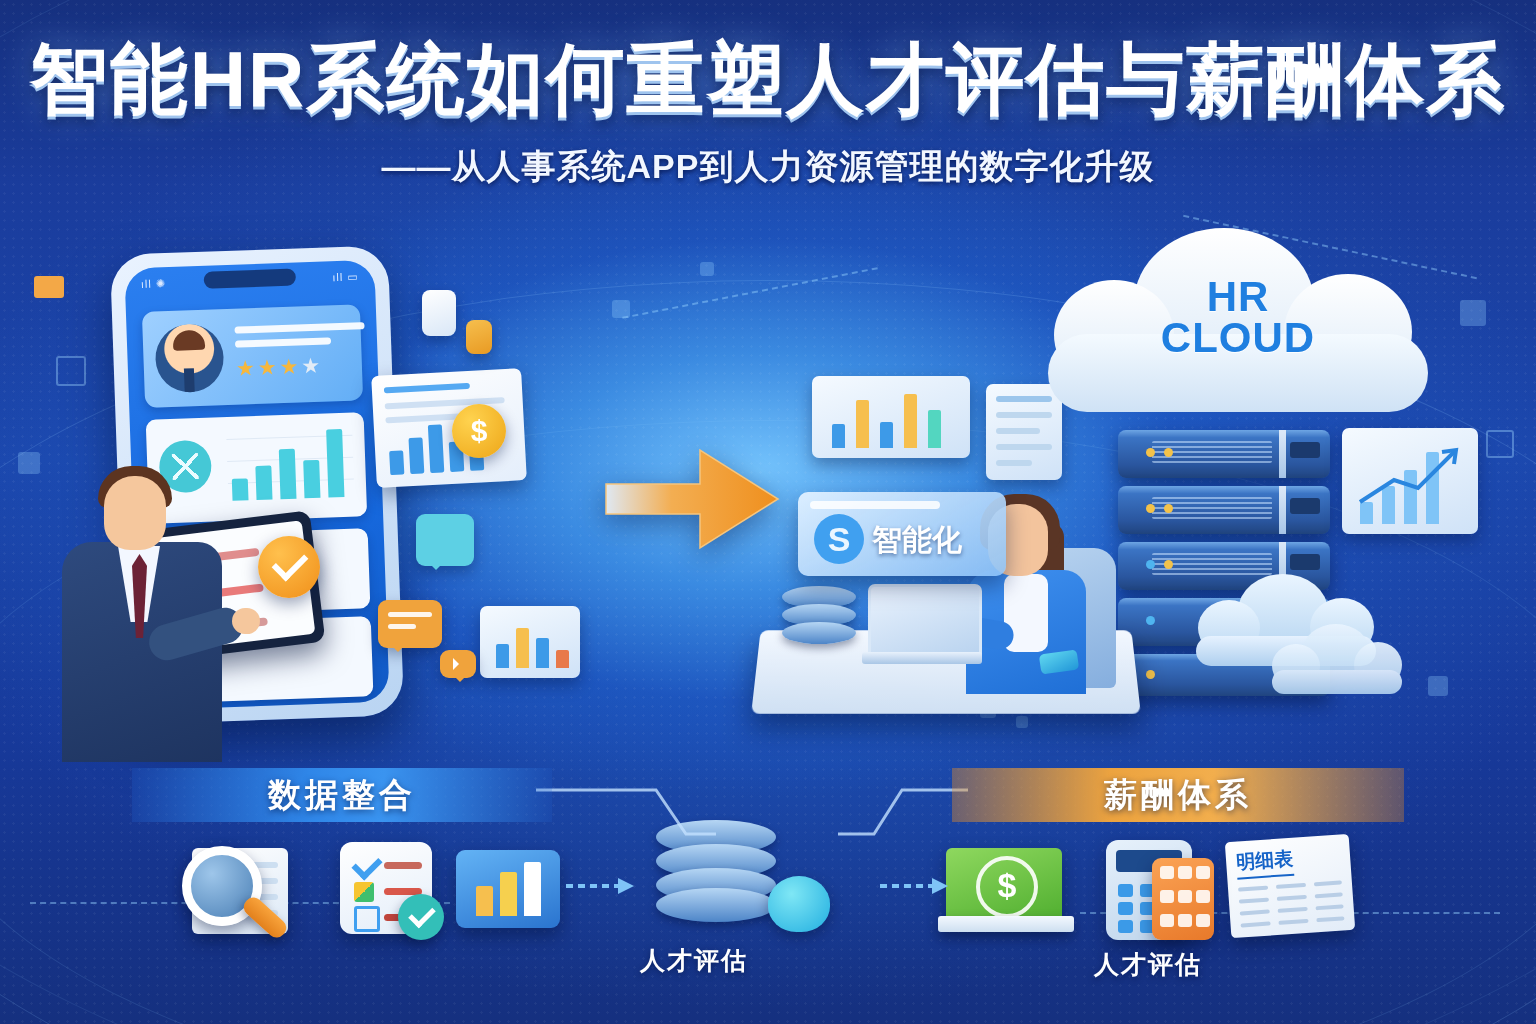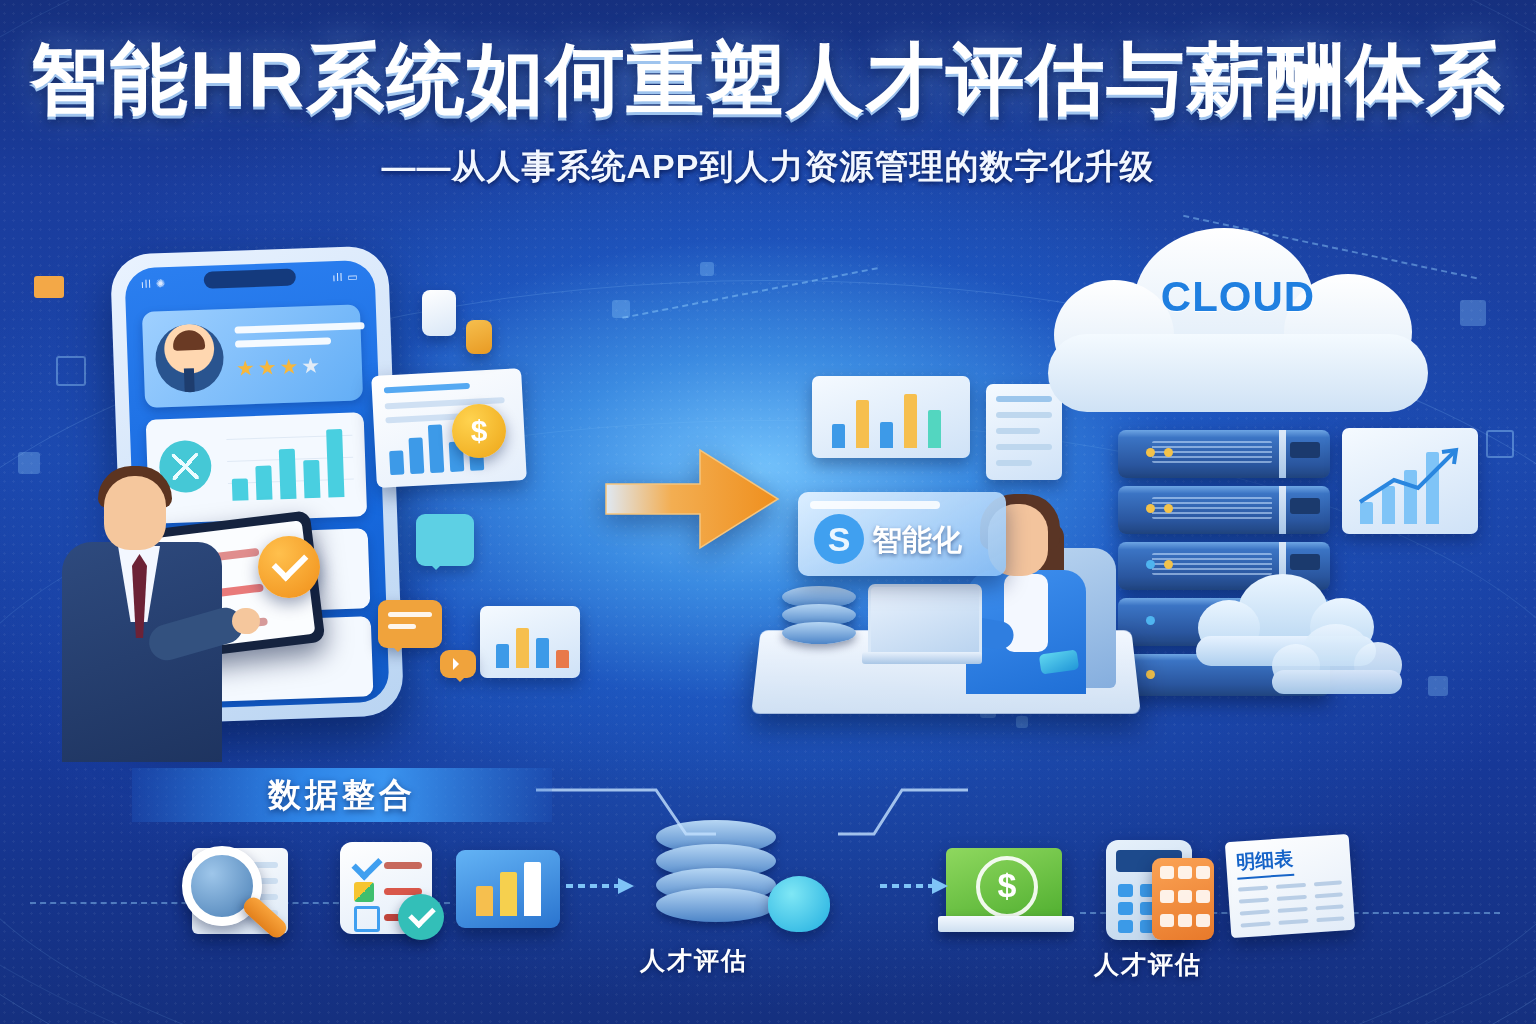--- a/index.html
+++ b/index.html
@@ -344,20 +344,21 @@
     </defs>
     <path d="M2,40 L96,40 L96,6 L174,55 L96,104 L96,70 L2,70 Z" fill="url(#ag)" stroke="#f6c57d" stroke-width="1.5"></path>
   </svg>
 
   <div class="cloud">
     <div class="c" style="left:86px;top:0;width:180px;height:150px;"></div>
     <div class="c" style="left:6px;top:52px;width:120px;height:110px;"></div>
     <div class="c" style="left:236px;top:46px;width:128px;height:116px;"></div>
     <div class="base"></div>
     <div class="cloud-text">
+      <div>HR</div>
       <div>CLOUD</div>
     </div>
   </div>
 
   <div class="rack" style="left:1118px;top:430px;width:212px;height:48px;">
     <div class="slots"></div>
     <div class="bar"></div>
     <div class="tab"></div>
     <div class="led" style="left:28px;top:18px;background:#f3c24a;"></div>
     <div class="led" style="left:46px;top:18px;background:#f3c24a;"></div>
@@ -447,20 +448,23 @@
   </div>
   <div class="small-cloud" style="left:1272px;top:624px;width:130px;height:70px;opacity:.92;">
     <div class="c" style="left:30px;top:0;width:68px;height:56px;"></div>
     <div class="c" style="left:0;top:20px;width:48px;height:44px;"></div>
     <div class="c" style="left:82px;top:18px;width:48px;height:46px;"></div>
     <div class="base" style="width:130px;height:24px;"></div>
   </div>
 
   <div class="banner banner-blue">
     <span>数据整合</span>
+  </div>
+  <div class="banner banner-orange">
+    <span>薪酬体系</span>
   </div>
   <svg class="connector" style="left:536px;top:782px;width:180px;height:58px;border:0;" viewBox="0 0 180 58">
     <path d="M0,8 L120,8 L150,52 L180,52" stroke="rgba(195,225,255,.8)" stroke-width="3" fill="none"></path>
   </svg>
   <svg class="connector" style="left:838px;top:782px;width:130px;height:58px;border:0;" viewBox="0 0 130 58">
     <path d="M0,52 L36,52 L64,8 L130,8" stroke="rgba(195,225,255,.8)" stroke-width="3" fill="none"></path>
   </svg>
 
   <div class="ic-doc" style="left:192px;top:848px;">
     <div class="l" style="top:14px;"></div>

